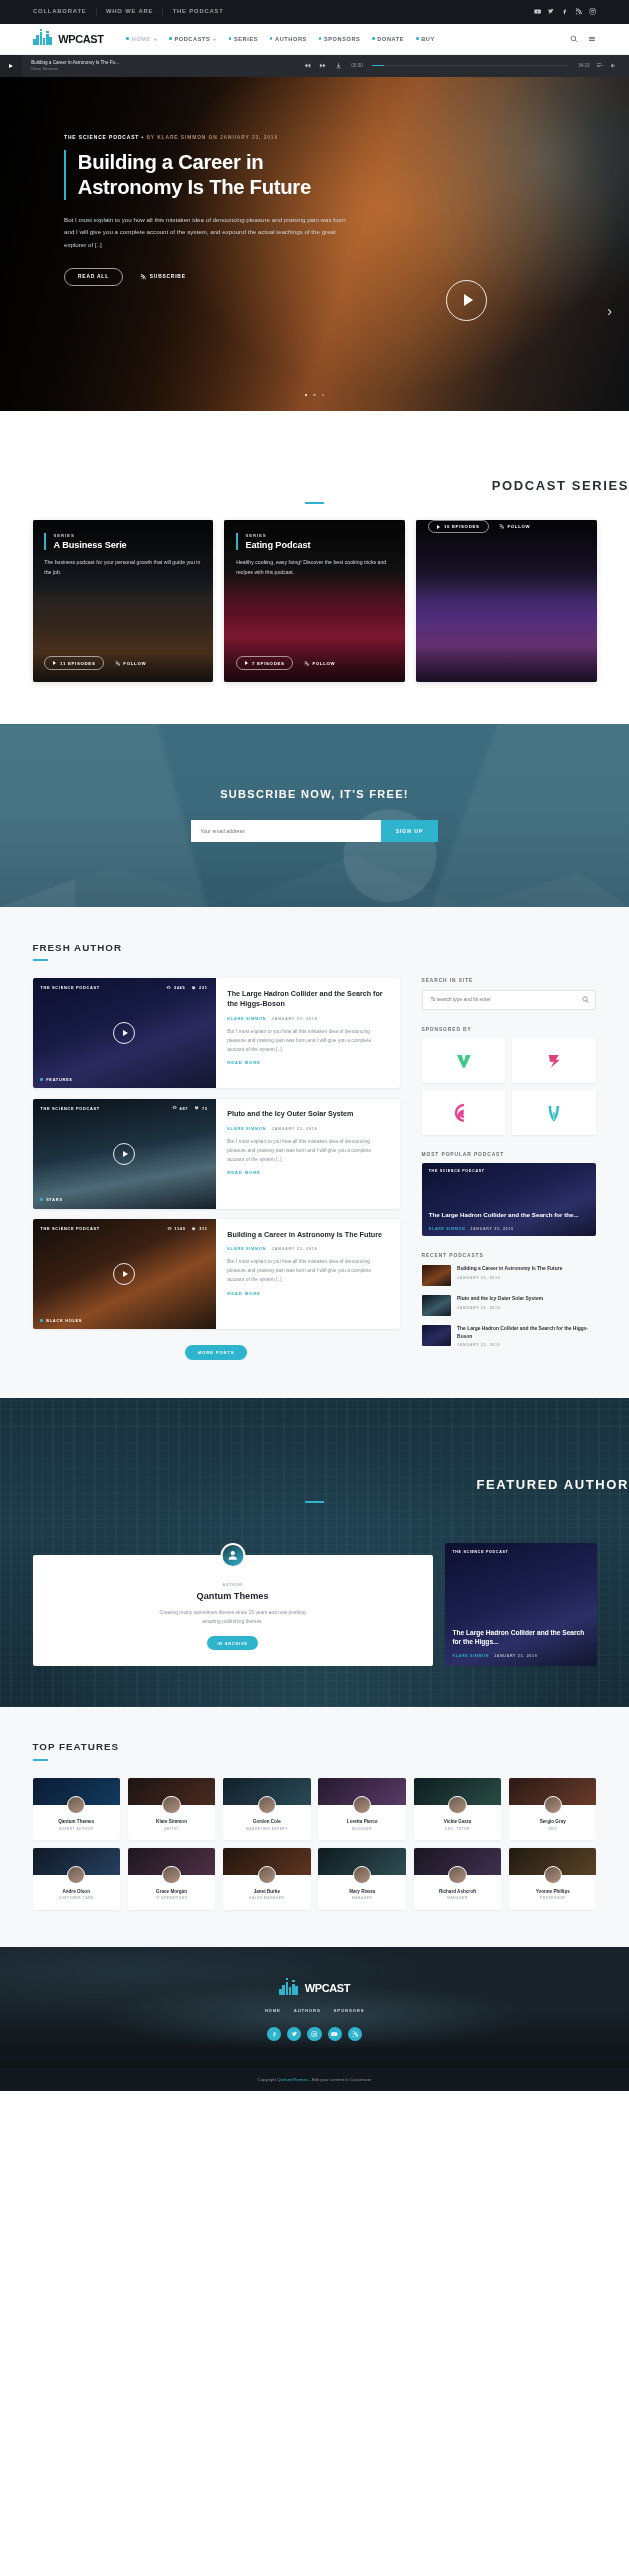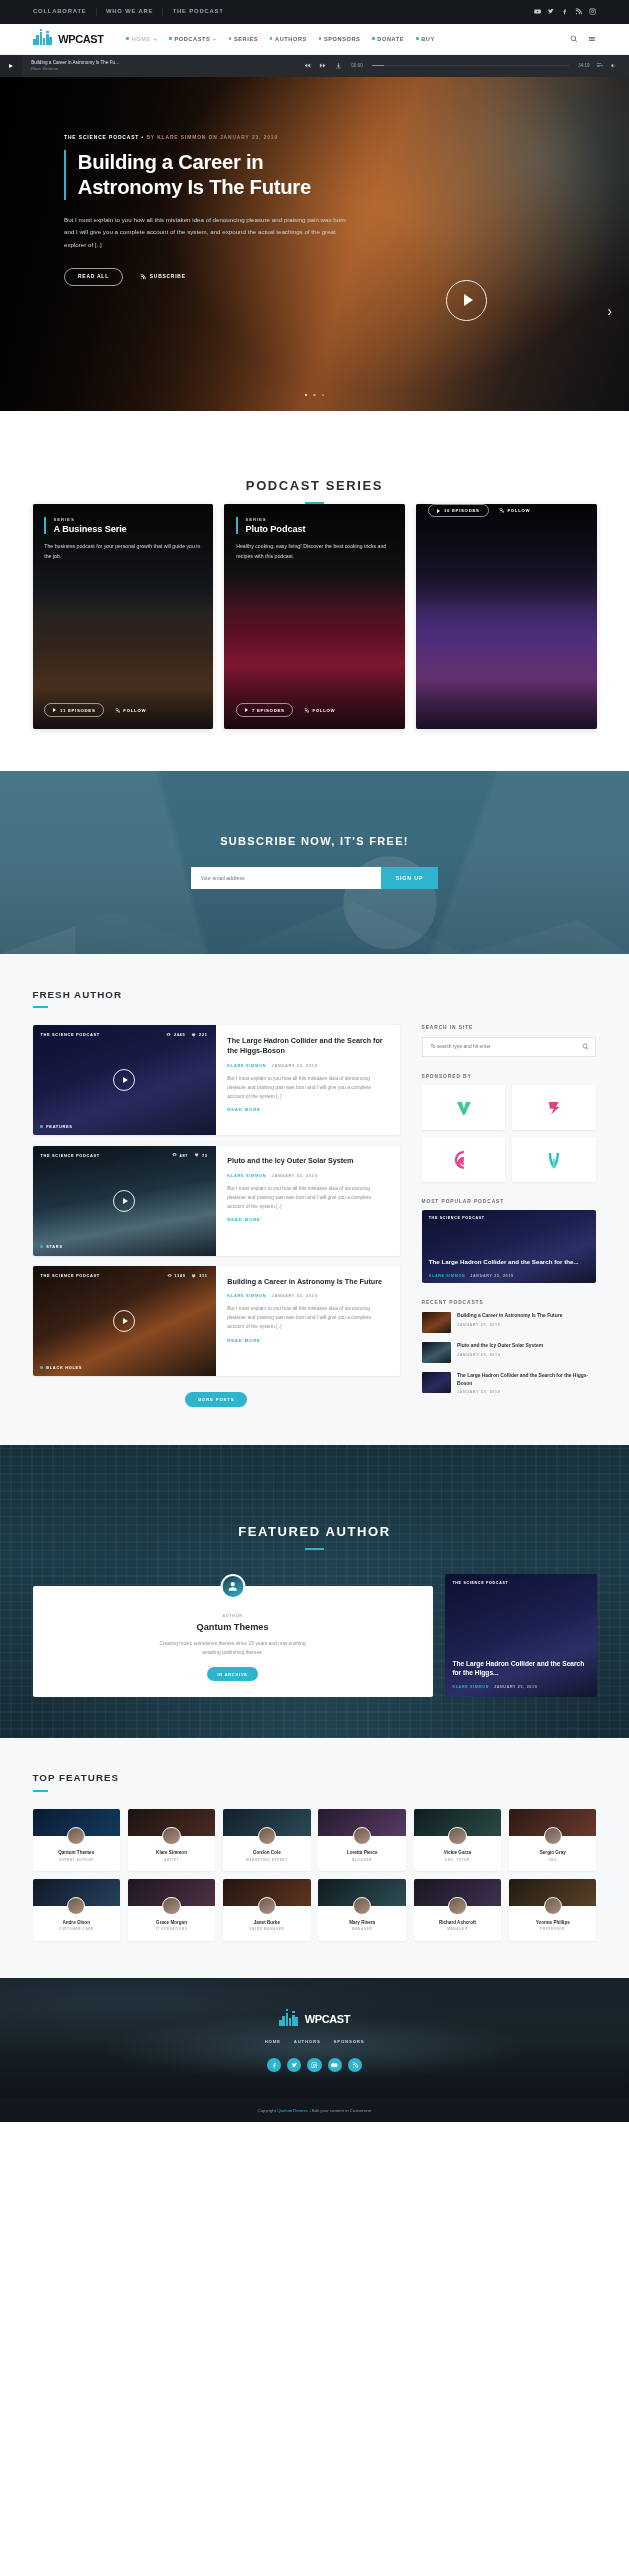--- a/index.html
+++ b/index.html
@@ -146,34 +146,34 @@
     border-top: 6.6px solid transparent; border-bottom: 6.6px solid transparent; margin-left: 3.3px;
   }
   .hero-arrow {
     position: absolute; z-index: 5; right: 17px; top: 226px; color: rgba(255,255,255,.85); font-size: 14.4px;
   }
   .hero-dots { position: absolute; z-index: 5; bottom: 14.4px; left: 0; right: 0; display: flex; justify-content: center; gap: 5.9px; }
   .hero-dots i { width: 2.6px; height: 2.6px; border-radius: 50%; background: rgba(255,255,255,.45); display:block; }
   .hero-dots i.on { background: #fff; }
 
   
-  .sec-head { text-align: center; padding: 41px 0 0; }
+  .sec-head { text-align: right; padding: 41px 0 16px; }
   .sec-head h2 {
     font-size: 13px; font-weight: bold; letter-spacing: 1.6px; color: #2a2f35;
   }
   .sec-head .ul { width: 18.3px; height: 2px; background: #2fb4cd; margin: 9.2px auto 0; }
   .sec-head.left { text-align: left; padding: 0; }
   .sec-head.left h2 { font-size: 9.8px; letter-spacing: 1px; }
   .sec-head.left .ul { margin: 6.6px 0 0; width: 15.7px; }
 
   
   .series { padding: 26px 0 42px; }
   .series-grid { display: flex; gap: 11.8px; }
   .series-card {
-    flex: 1; height: 225px; border-radius: 2px; position: relative; overflow: hidden;
+    flex: 1; height: 162px; border-radius: 2px; position: relative; overflow: hidden;
     display: flex; flex-direction: column; justify-content: space-between;
     box-shadow: 0 1.3px 6.6px rgba(0,0,0,.12);
   }
   .series-card .bg { position: absolute; inset: 0; }
   .sc1 .bg { background: linear-gradient(180deg,#15181d 0%,#1c2128 38%,#473426 64%,#7a5030 82%,#2a2420 100%); }
   .sc2 .bg { background: linear-gradient(180deg,#141414 0%,#1b1b1b 30%,#7a1430 58%,#c0234a 72%,#3a1020 100%); }
   .sc3 .bg { background: linear-gradient(180deg,#161321 0%,#2a1f46 35%,#6a3da8 60%,#a24fb5 78%,#3a2150 100%); }
   .series-card .shade { position: absolute; inset: 0; background: linear-gradient(180deg, rgba(0,0,0,.78) 0%, rgba(0,0,0,.18) 48%, rgba(0,0,0,.55) 100%); }
   .sc-top { position: relative; z-index: 2; padding: 13px 11.8px 0; }
   .sc-label-wrap { border-left: 2px solid #2fb4cd; padding-left: 7.2px; }
@@ -584,21 +584,21 @@
               </span>
           </div>
         </div>
 
         <div class="series-card sc2">
           <div class="bg"></div>
           <div class="shade"></div>
           <div class="sc-top">
             <div class="sc-label-wrap">
               <div class="sc-label">SERIES</div>
-              <div class="sc-title">Pluto Podcast</div>
+              <div class="sc-title">Eating Podcast</div>
             </div>
             <div class="sc-desc">Healthy cooking, easy living! Discover the best cooking tricks and recipes with this podcast.</div>
           </div>
           <div class="sc-foot">
             <span class="sc-pill">
                 <span class="tri"></span>
                 <span>7 EPISODES</span>
               </span>
             <span class="sc-follow">
                 <svg viewBox="0 0 24 24">

